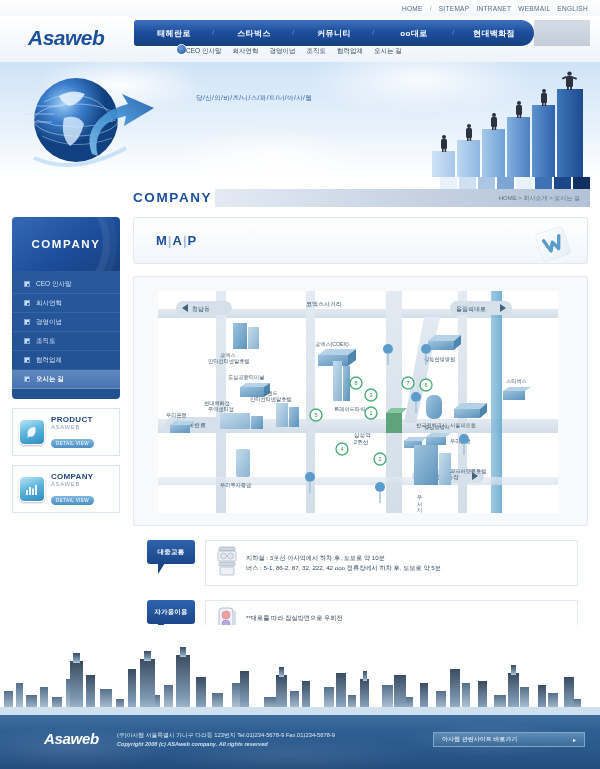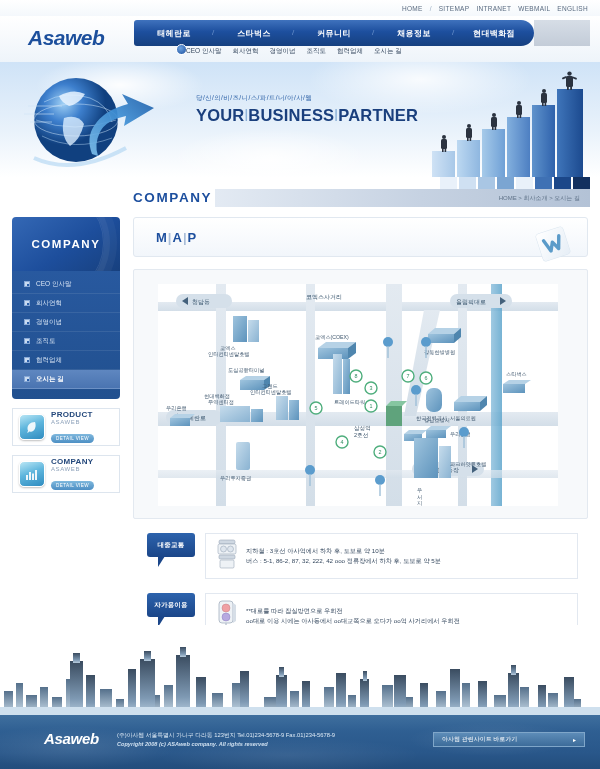--- a/index.html
+++ b/index.html
@@ -182,21 +182,21 @@
     background: #c9dbf1;
     border: 1px solid #87a8d6;
     position: relative;
   }
   .side-bullet::after {
     content: ""; position: absolute; left: 1.5px; top: 1.5px;
     width: 2px; height: 2px; background: #2b5fa8;
   }
   .promo {
     margin-top: 9px;
-    height: 38px;
+    height: 48px;
     background: #ffffff;
     border: 1px solid #dde5ee;
     display: flex; align-items: center; gap: 6px;
     padding-left: 6px;
     cursor: pointer;
   }
   .promo-icon {
     width: 26px; height: 26px; border-radius: 5px;
     background: linear-gradient(160deg,#b9e6f5 0%,#5fb6dd 45%,#2f8cc0 100%);
     border: 1px solid #ffffff;
@@ -209,21 +209,21 @@
   .promo-btn {
     display: inline-block; margin-top: 2px;
     background: linear-gradient(180deg,#7fb8dd,#4d8fc4);
     color: #fff; font-size: 4.6px; letter-spacing: 0.4px;
     padding: 1.5px 5px; border-radius: 6px;
   }
 
   
   .main { position: absolute; left: 133px; top: 0px; width: 455px; }
   .map-head {
-    height: 40px;
+    height: 47px;
     background: linear-gradient(180deg,#ffffff 0%,#f2f6fb 100%);
     border: 1px solid #e1e8f0;
     border-radius: 3px;
     position: relative;
     display: flex; align-items: center;
   }
   .map-head-title {
     margin-left: 22px;
     font-size: 13px; font-weight: bold; color: #1d4f9e; letter-spacing: 1px;
   }
@@ -331,21 +331,21 @@
   <span>ENGLISH</span>
 </div>
 
 <div class="header">
   <div class="logo">Asaweb</div>
 
   <div class="nav-bar">
     <div class="nav-item">태헤란로</div>
     <div class="nav-item">스타벅스</div>
     <div class="nav-item">커뮤니티</div>
-    <div class="nav-item">채용정보</div>
+    <div class="nav-item">oo대로</div>
     <div class="nav-item">현대백화점</div>
   </div>
   <div class="nav-right-block"></div>
   <div class="nav-marker"></div>
 
   <div class="subnav">
     <span>CEO 인사말</span>
     <span>회사연혁</span>
     <span>경영이념</span>
     <span>조직도</span>
@@ -379,23 +379,20 @@
       <path d="M55 34 q14 -8 26 -2 q-6 10 -16 12 q-8 -4 -10 -10z" fill="#e7f3ff" opacity=".85"></path>
       <path d="M60 56 q14 -4 20 6 q-4 16 -14 22 q-10 -10 -6 -28z" fill="#dbeeff" opacity=".8"></path>
       <path d="M88 92 q-6 -16 2 -28 q10 -16 34 -22 l-6 -10 l32 14 l-30 18 l2 -10 q-20 4 -26 16 q-6 12 -2 24z" fill="url(#arr)" opacity=".92"></path>
       <path d="M30 96 q40 18 92 -10" fill="none" stroke="#9ecbf0" stroke-width="4" opacity=".5"></path>
       <path d="M24 44 h34 M20 52 h30 M26 60 h22" stroke="#cfe3f5" stroke-width="1" opacity=".6"></path>
     </svg>
   </div>
 
   <div class="hero-text">
     <div class="hero-sub">당/신/의/비/즈/니/스/파/트/너/아/사/웹</div>
-    <div class="hero-title">
-      <span>YOUR</span><span class="bar">l</span><span>BUSINESS</span><span class="bar">l</span><span>PARTNER</span>
-    </div>
   </div>
 
   <div class="chart-people">
     <svg width="170" height="112" viewBox="0 0 170 112">
       <defs>
         <linearGradient id="b1" x1="0" y1="0" x2="1" y2="0">
             <stop offset="0%" stop-color="#cfe2f5"></stop>
             <stop offset="100%" stop-color="#a8c8e8"></stop>
           </linearGradient>
         <linearGradient id="b2" x1="0" y1="0" x2="1" y2="0">

